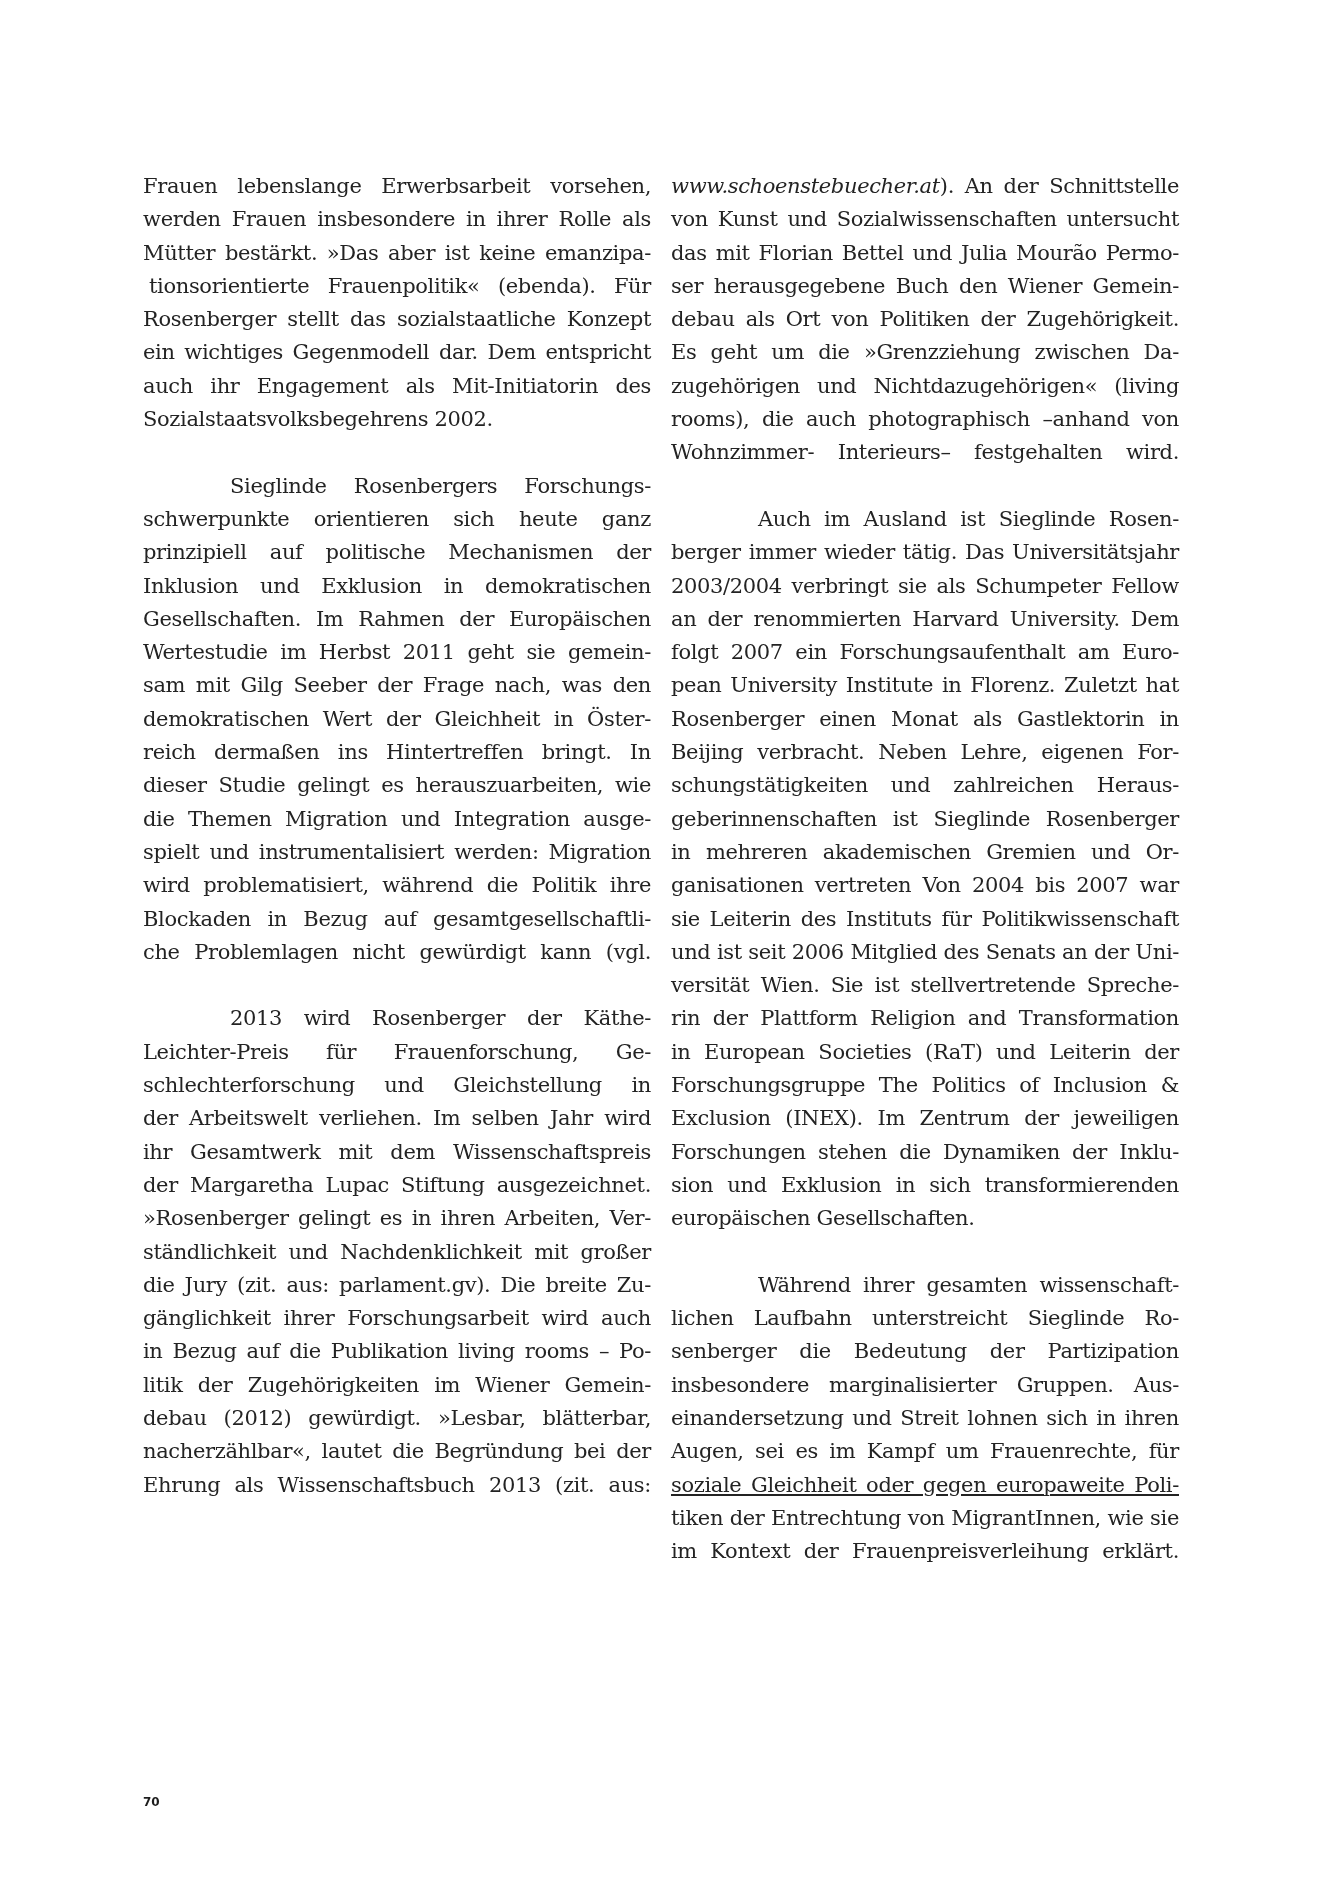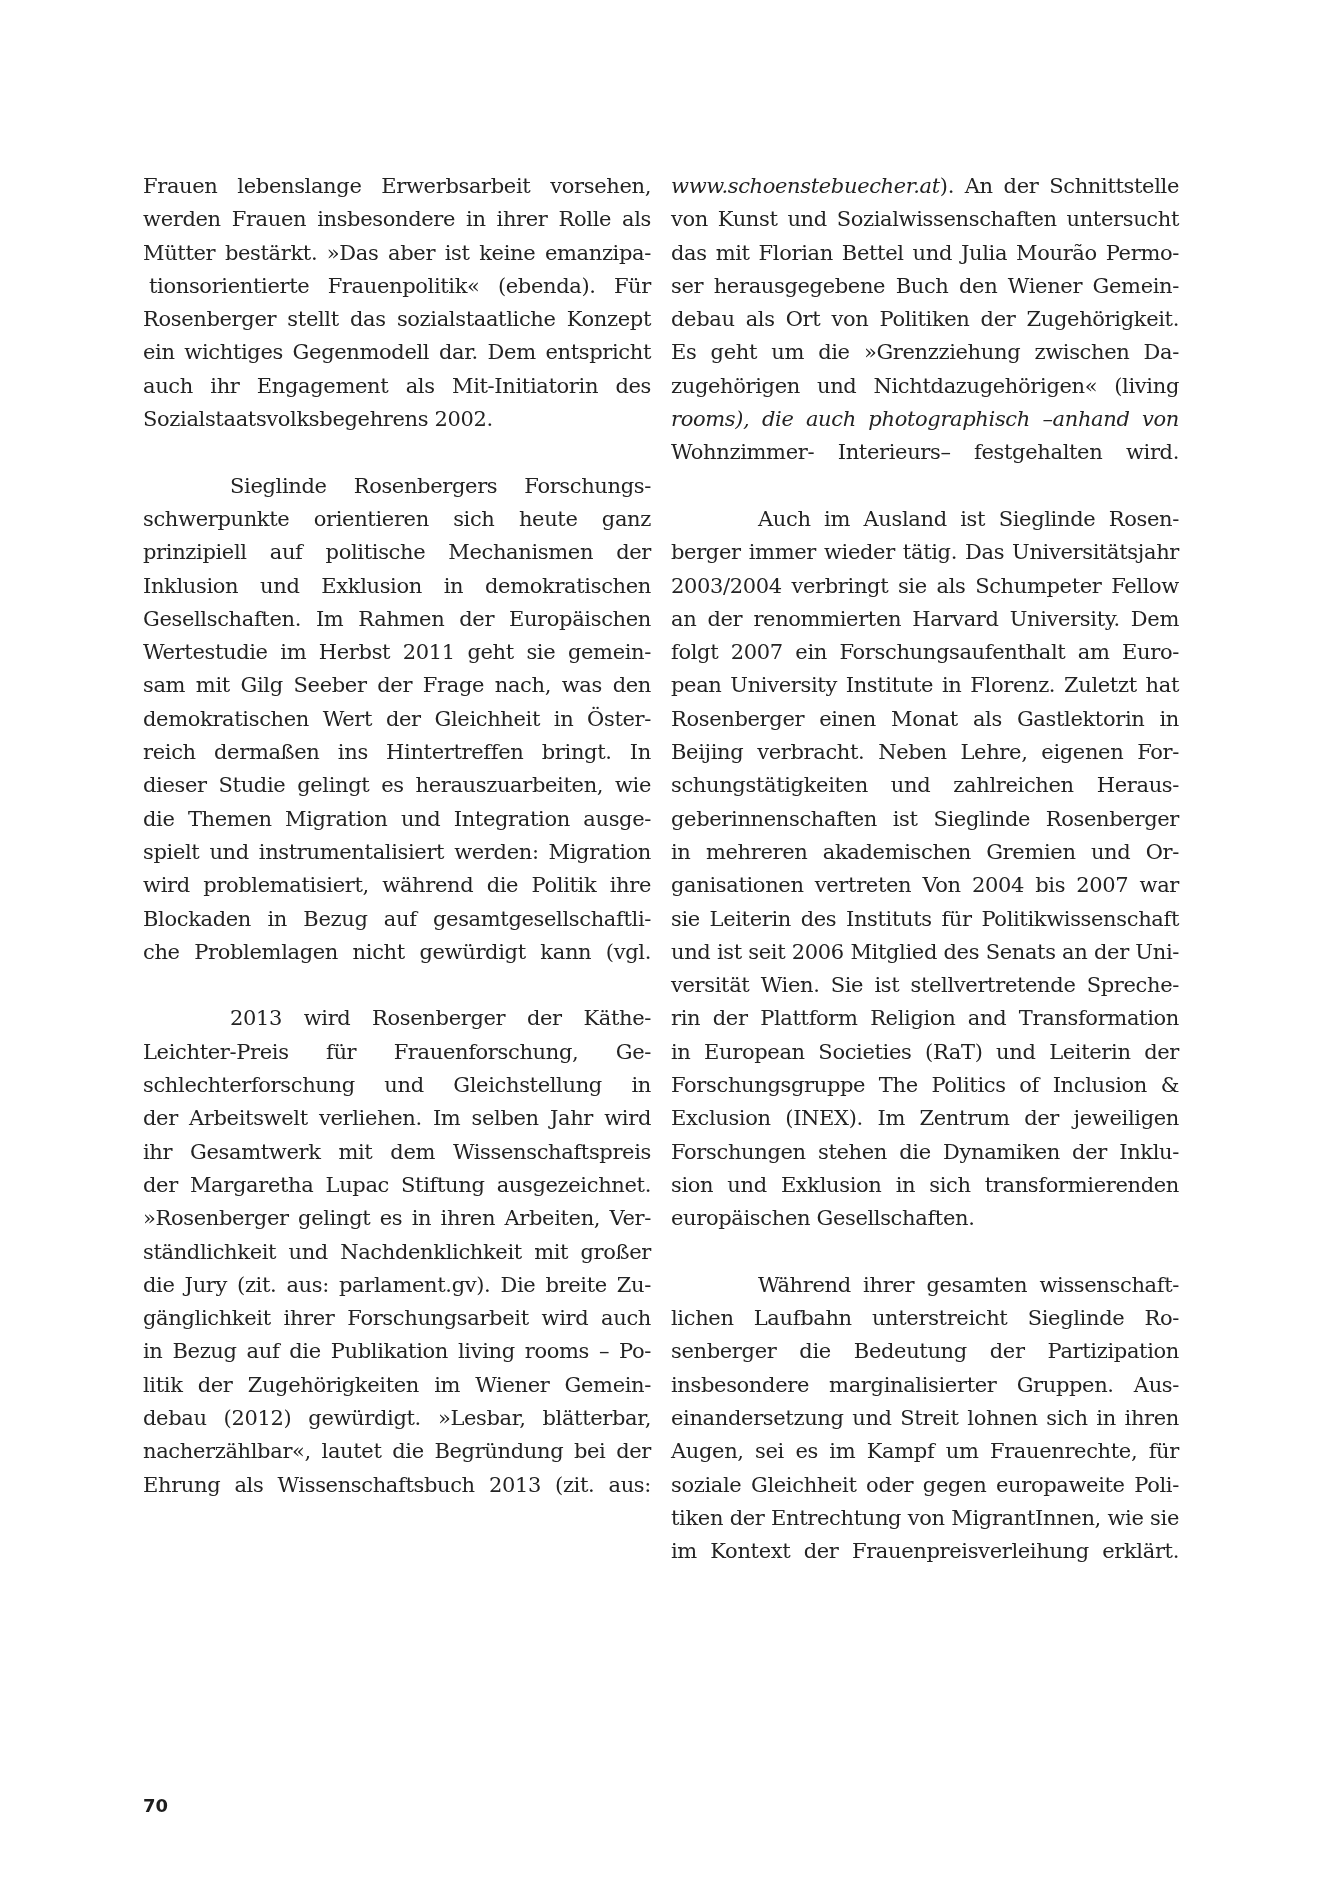--- a/index.html
+++ b/index.html
@@ -51,21 +51,21 @@
     }
     .line em, .line .it {
       font-style: italic;
     }
     .page-number {
       position: absolute;
       left: 143px;
       top: 1795px;
       font-family: "DejaVu Sans", "Liberation Sans", sans-serif;
       font-weight: bold;
-      font-size: 18px;
+      font-size: 12px;
       color: #1e1e1e;
     }
   </style>
 </head>
 <body>
 
 <div class="page">
 
   <div class="column col-left">
 
@@ -120,21 +120,21 @@
   <div class="column col-right">
 
     <div class="para">
       <span class="line" style="white-space: nowrap;"><span class="it">www.schoenstebuecher.at</span><span>). An der Schnittstelle</span></span>
       <span class="line" style="white-space: nowrap;">von Kunst und Sozialwissenschaften untersucht</span>
       <span class="line" style="white-space: nowrap;">das mit Florian Bettel und Julia Mourão Permo-</span>
       <span class="line" style="white-space: nowrap;">ser herausgegebene Buch den Wiener Gemein-</span>
       <span class="line" style="white-space: nowrap;">debau als Ort von Politiken der Zugehörigkeit.</span>
       <span class="line" style="white-space: nowrap;">Es geht um die »Grenzziehung zwischen Da-</span>
       <span class="line" style="white-space: nowrap;">zugehörigen und Nichtdazugehörigen« (living</span>
-      <span class="line" style="white-space: nowrap; font-style: italic;">rooms), die auch photographisch –anhand von</span>
+      <span class="line" style="white-space: nowrap;">rooms), die auch photographisch –anhand von</span>
       <span class="line" style="white-space: nowrap;">Wohnzimmer- Interieurs– festgehalten wird.</span>
     </div>
 
     <div class="para">
       <span class="line indent" style="white-space: nowrap;">Auch im Ausland ist Sieglinde Rosen-</span>
       <span class="line" style="white-space: nowrap;">berger immer wieder tätig. Das Universitätsjahr</span>
       <span class="line" style="white-space: nowrap;">2003/2004 verbringt sie als Schumpeter Fellow</span>
       <span class="line" style="white-space: nowrap;">an der renommierten Harvard University. Dem</span>
       <span class="line" style="white-space: nowrap;">folgt 2007 ein Forschungsaufenthalt am Euro-</span>
       <span class="line" style="white-space: nowrap;">pean University Institute in Florenz. Zuletzt hat</span>
@@ -156,20 +156,20 @@
       <span class="line last" style="white-space: nowrap;">europäischen Gesellschaften.</span>
     </div>
 
     <div class="para">
       <span class="line indent" style="white-space: nowrap;">Während ihrer gesamten wissenschaft-</span>
       <span class="line" style="white-space: nowrap;">lichen Laufbahn unterstreicht Sieglinde Ro-</span>
       <span class="line" style="white-space: nowrap;">senberger die Bedeutung der Partizipation</span>
       <span class="line" style="white-space: nowrap;">insbesondere marginalisierter Gruppen. Aus-</span>
       <span class="line" style="white-space: nowrap;">einandersetzung und Streit lohnen sich in ihren</span>
       <span class="line" style="white-space: nowrap;">Augen, sei es im Kampf um Frauenrechte, für</span>
-      <span class="line" style="white-space: nowrap;">soziale Gleichheit oder gegen europaweite Poli-</span>
+      <span class="line" style="white-space: nowrap; text-decoration: underline;">soziale Gleichheit oder gegen europaweite Poli-</span>
       <span class="line" style="white-space: nowrap;">tiken der Entrechtung von MigrantInnen, wie sie</span>
       <span class="line" style="white-space: nowrap;">im Kontext der Frauenpreisverleihung erklärt.</span>
     </div>
   </div>
 
   <div class="page-number">70</div>
 </div>
 
 </body></html>

